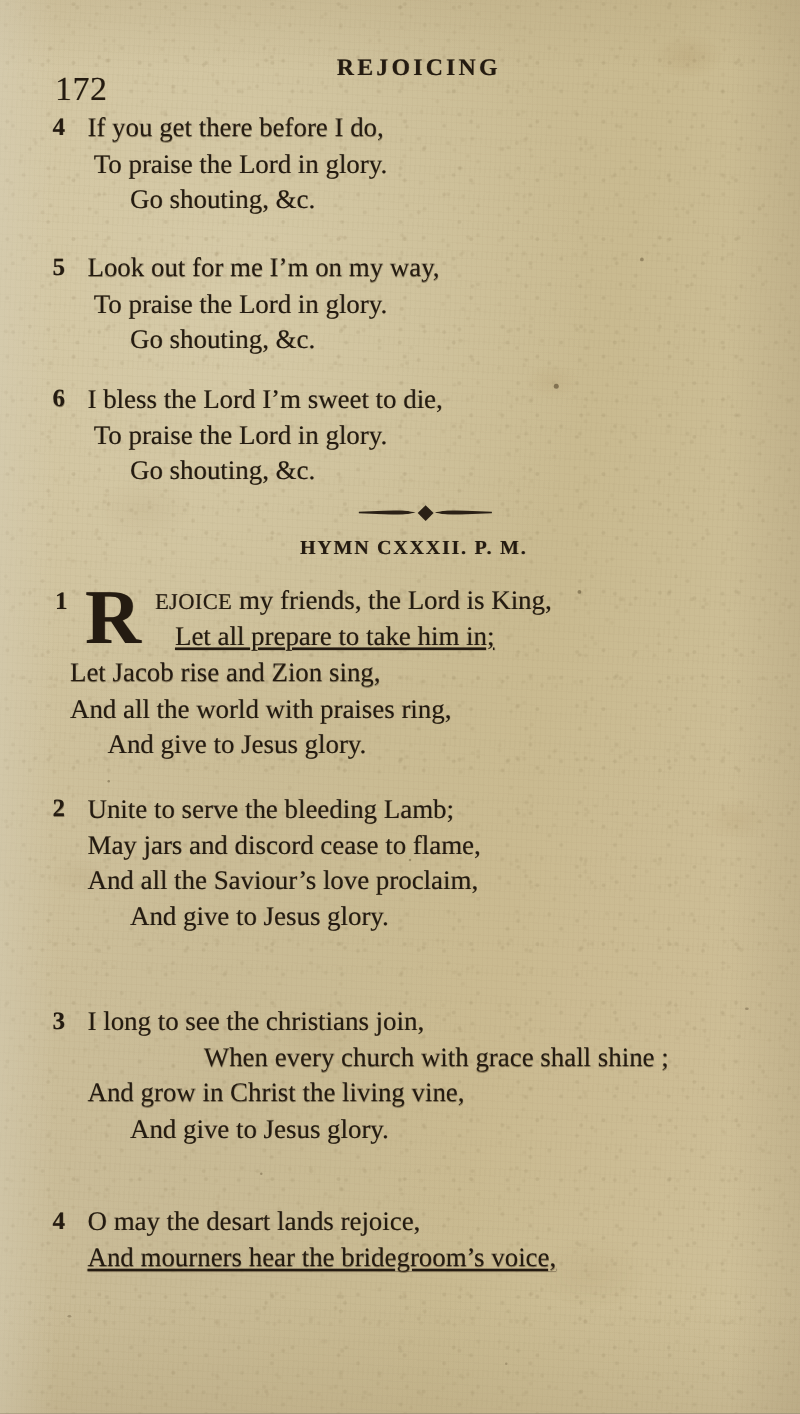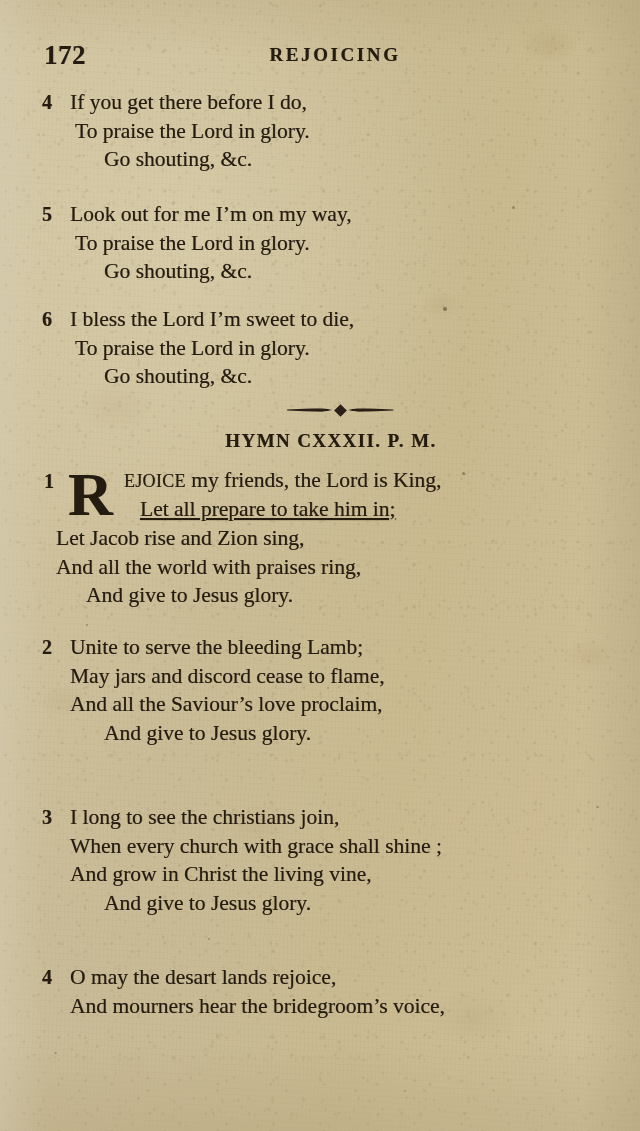--- a/index.html
+++ b/index.html
@@ -131,23 +131,23 @@
   .running-head {
     position: absolute;
     top: 40px;
     left: 42px;
     right: 42px;
     height: 34px;
   }
   .folio {
     position: absolute;
     left: 2px;
-    top: 0;
+    top: 16px;
     font-size: 27px;
-    font-weight: 700;
+    font-weight: 400;
     letter-spacing: 0.5px;
   }
   .head-title {
     position: absolute;
     left: 0;
     right: 0;
     top: 4px;
     text-align: center;
     font-size: 19px;
     font-weight: 700;
@@ -211,21 +211,21 @@
     margin: 0 3px;
   }
 
   
   .hymn-title {
     position: absolute;
     left: 0;
     right: 0;
     top: 430px;
     text-align: center;
-    font-size: 19px;
+    font-size: 16px;
     font-weight: 700;
     letter-spacing: 1.4px;
     padding-left: 22px;
   }
 
   
   .dropcap-stanza {
     position: absolute;
     left: 42px;
     right: 8px;
@@ -383,35 +383,35 @@
       <div class="line l3 ink">
         <span>And give to Jesus glory.</span>
       </div>
     </div>
 
     <div class="stanza" style="top:803px;">
       <div class="line l1 ink">
         <span class="num">3</span>
         <span>I long to see the christians join,</span>
       </div>
-      <div class="line l2 ink" style="padding-left:28px;">
+      <div class="line l2 ink" style="padding-left:28px;text-align:center;">
         <span>When every church with grace shall shine ;</span>
       </div>
       <div class="line l2 ink" style="padding-left:28px;">
         <span>And grow in Christ the living vine,</span>
       </div>
       <div class="line l3 ink">
         <span>And give to Jesus glory.</span>
       </div>
     </div>
 
     <div class="stanza" style="top:963px;">
       <div class="line l1 ink">
         <span class="num">4</span>
         <span>O may  the desart lands rejoice,</span>
       </div>
-      <div class="line l2 ink" style="padding-left:28px;">
+      <div class="line l2 ink" style="padding-left:28px;text-decoration:underline;">
         <span>And mourners hear the bridegroom’s voice,</span>
       </div>
     </div>
 
   </div>
 </div>
 
 </body></html>

